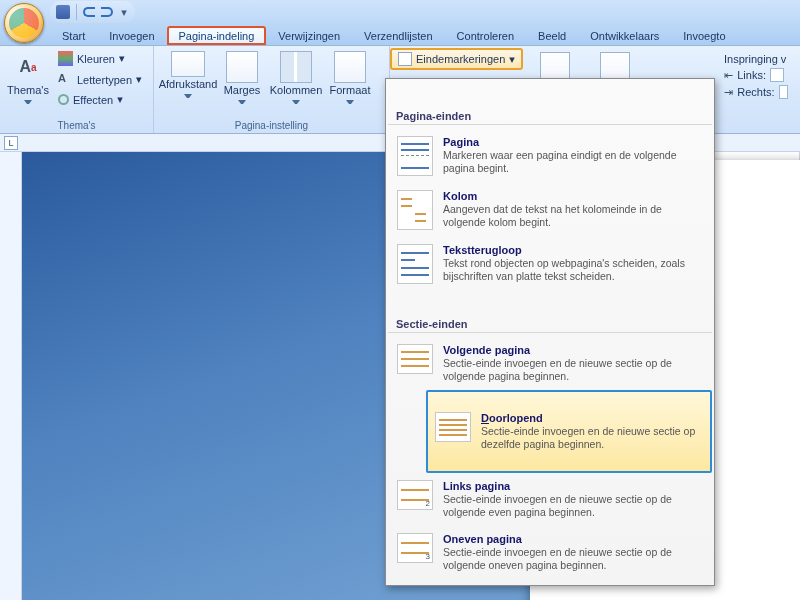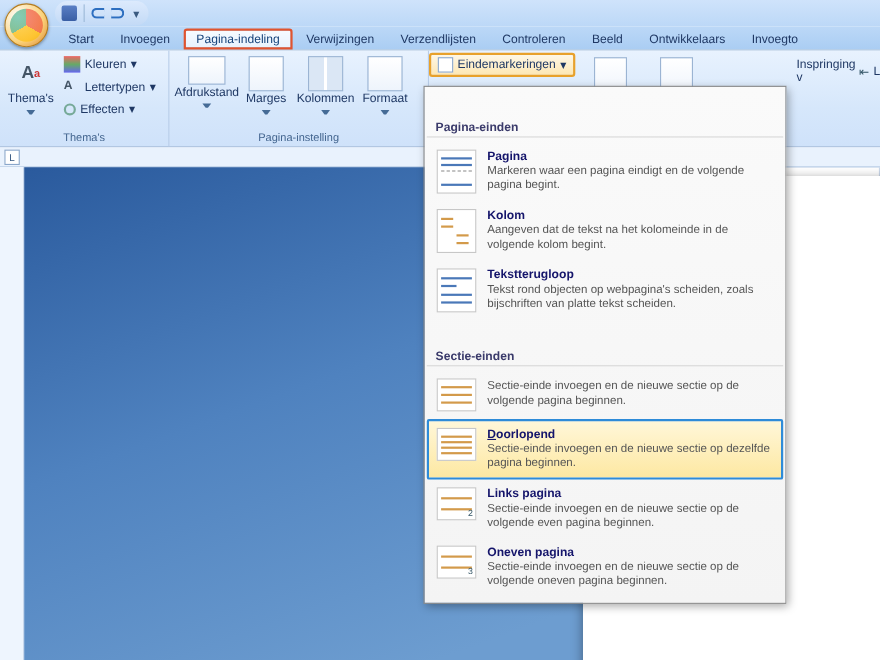--- a/index.html
+++ b/index.html
@@ -32,21 +32,21 @@
   .btn-s { display:flex; align-items:center; gap:4px; padding:2px 4px; color:#1f3864; cursor:pointer; border-radius:2px;}
   .btn-s .ic{width:15px;height:15px;}
   .btn-vthin{width:44px;}
   .dd { width:8px;height:8px;display:inline-block;border-top:4px solid #456b96;border-left:3px solid transparent;border-right:3px solid transparent;margin-top:2px;}
 
   
   .breaks-hl{ position:absolute; top:2px; border:2px solid #e8a12b; border-radius:3px; background:linear-gradient(#fef7e6,#fde7b4);}
   .breaks-btn{display:flex;align-items:center;gap:4px;padding:2px 6px;color:#1f3864;cursor:pointer;}
 
   
-  .indent-col{display:flex;flex-direction:row;gap:3px;padding:4px 6px 0 2px;}
+  .indent-col{display:flex;flex-direction:column;gap:3px;padding:4px 6px 0 2px;}
   .indent-row{display:flex;align-items:center;gap:4px;color:#1f3864;}
   .spin{width:14px;height:14px;border:1px solid #9ab7d8;background:#fff;display:inline-block;}
 
   
   .ruler{height:18px;background:#e9f2fd;border-bottom:1px solid #c3d4ea;position:relative;}
   .ruler-l{position:absolute;left:4px;top:2px;width:14px;height:14px;border:1px solid #8aa7cb;background:#fff;color:#33557f;font-size:9px;display:flex;align-items:center;justify-content:center;}
 
   
   .workspace{position:absolute;top:152px;left:0;right:0;bottom:0;display:flex;}
   .vruler{width:22px;background:#eef5fe;border-right:1px solid #c3d4ea;}
@@ -54,21 +54,21 @@
   .page{position:absolute;top:8px;right:-10px;width:280px;height:600px;background:#fff;box-shadow:0 2px 10px rgba(0,0,0,.4);padding:30px 0 0 20px;}
   .page h1{font-family:"Times New Roman",serif;font-size:30px;font-weight:bold;color:#000;margin-bottom:14px;}
   .page p{font-family:"Times New Roman",serif;font-size:18px;line-height:24px;color:#000;}
   .top-ruler{position:absolute;top:-2px;right:0;width:290px;height:18px;background:#fff;border:1px solid #cbd8ea;font-size:8px;color:#555;display:flex;align-items:center;padding-left:10px;gap:40px;}
 
   
   .menu{position:absolute;left:385px;top:78px;width:330px;background:linear-gradient(#fafafa,#f4f4f4);border:1px solid #8a8a8a;box-shadow:2px 3px 8px rgba(0,0,0,.35);z-index:50;padding:4px 2px 6px;}
   .menu-head{color:#3b3b6b;font-weight:bold;padding:4px 8px 2px;border-bottom:1px solid #d7d7d7;margin-bottom:4px;font-size:11px;margin-top:23px;}
   .menu-item{display:flex;gap:10px;padding:6px 8px;cursor:pointer;border:1px solid transparent;}
   .menu-item.sel{background:linear-gradient(#fff7d9,#fde8a2);border:1px solid #f1c65e;border-radius:2px;}
-  .menu-item.sel-outline{border:2px solid #2e8bd8;padding:6px 7px;}
+  .menu-item.sel-outline{border:2px solid #2e8bd8;padding:20px 7px;margin-left:38px;}
   .menu-ic{width:36px;height:40px;flex:0 0 36px;border:1px solid #c7c7c7;background:#fff;position:relative;}
   .menu-ic.small{height:30px;}
   .menu-txt .t{color:#15156b;font-weight:bold;font-size:11px;}
   .menu-txt .d{color:#555;font-size:10.5px;line-height:13px;margin-top:1px;}
 
   
   .ic-page{background:linear-gradient(#fff,#eef4fc);border:1px solid #9bb4d3;}
   .ic-color{background:linear-gradient(#e66,#6a6 50%,#66e);}
   .ic-abc{display:flex;align-items:center;justify-content:center;color:#456;font-weight:bold;font-size:16px;}
 
@@ -254,20 +254,21 @@
 
   <div class="menu-item">
     <div class="menu-ic small">
         <div class="menu-lines">
           <i></i>
           <i></i>
           <i></i>
         </div>
       </div>
     <div class="menu-txt">
+        <div class="t">Volgende pagina</div>
         <div class="d">Sectie-einde invoegen en de nieuwe sectie op de volgende pagina beginnen.</div>
       </div>
   </div>
   <div class="menu-item sel sel-outline">
     <div class="menu-ic small">
         <div class="menu-lines">
           <i></i>
           <i></i>
           <i></i>
           <i></i>

